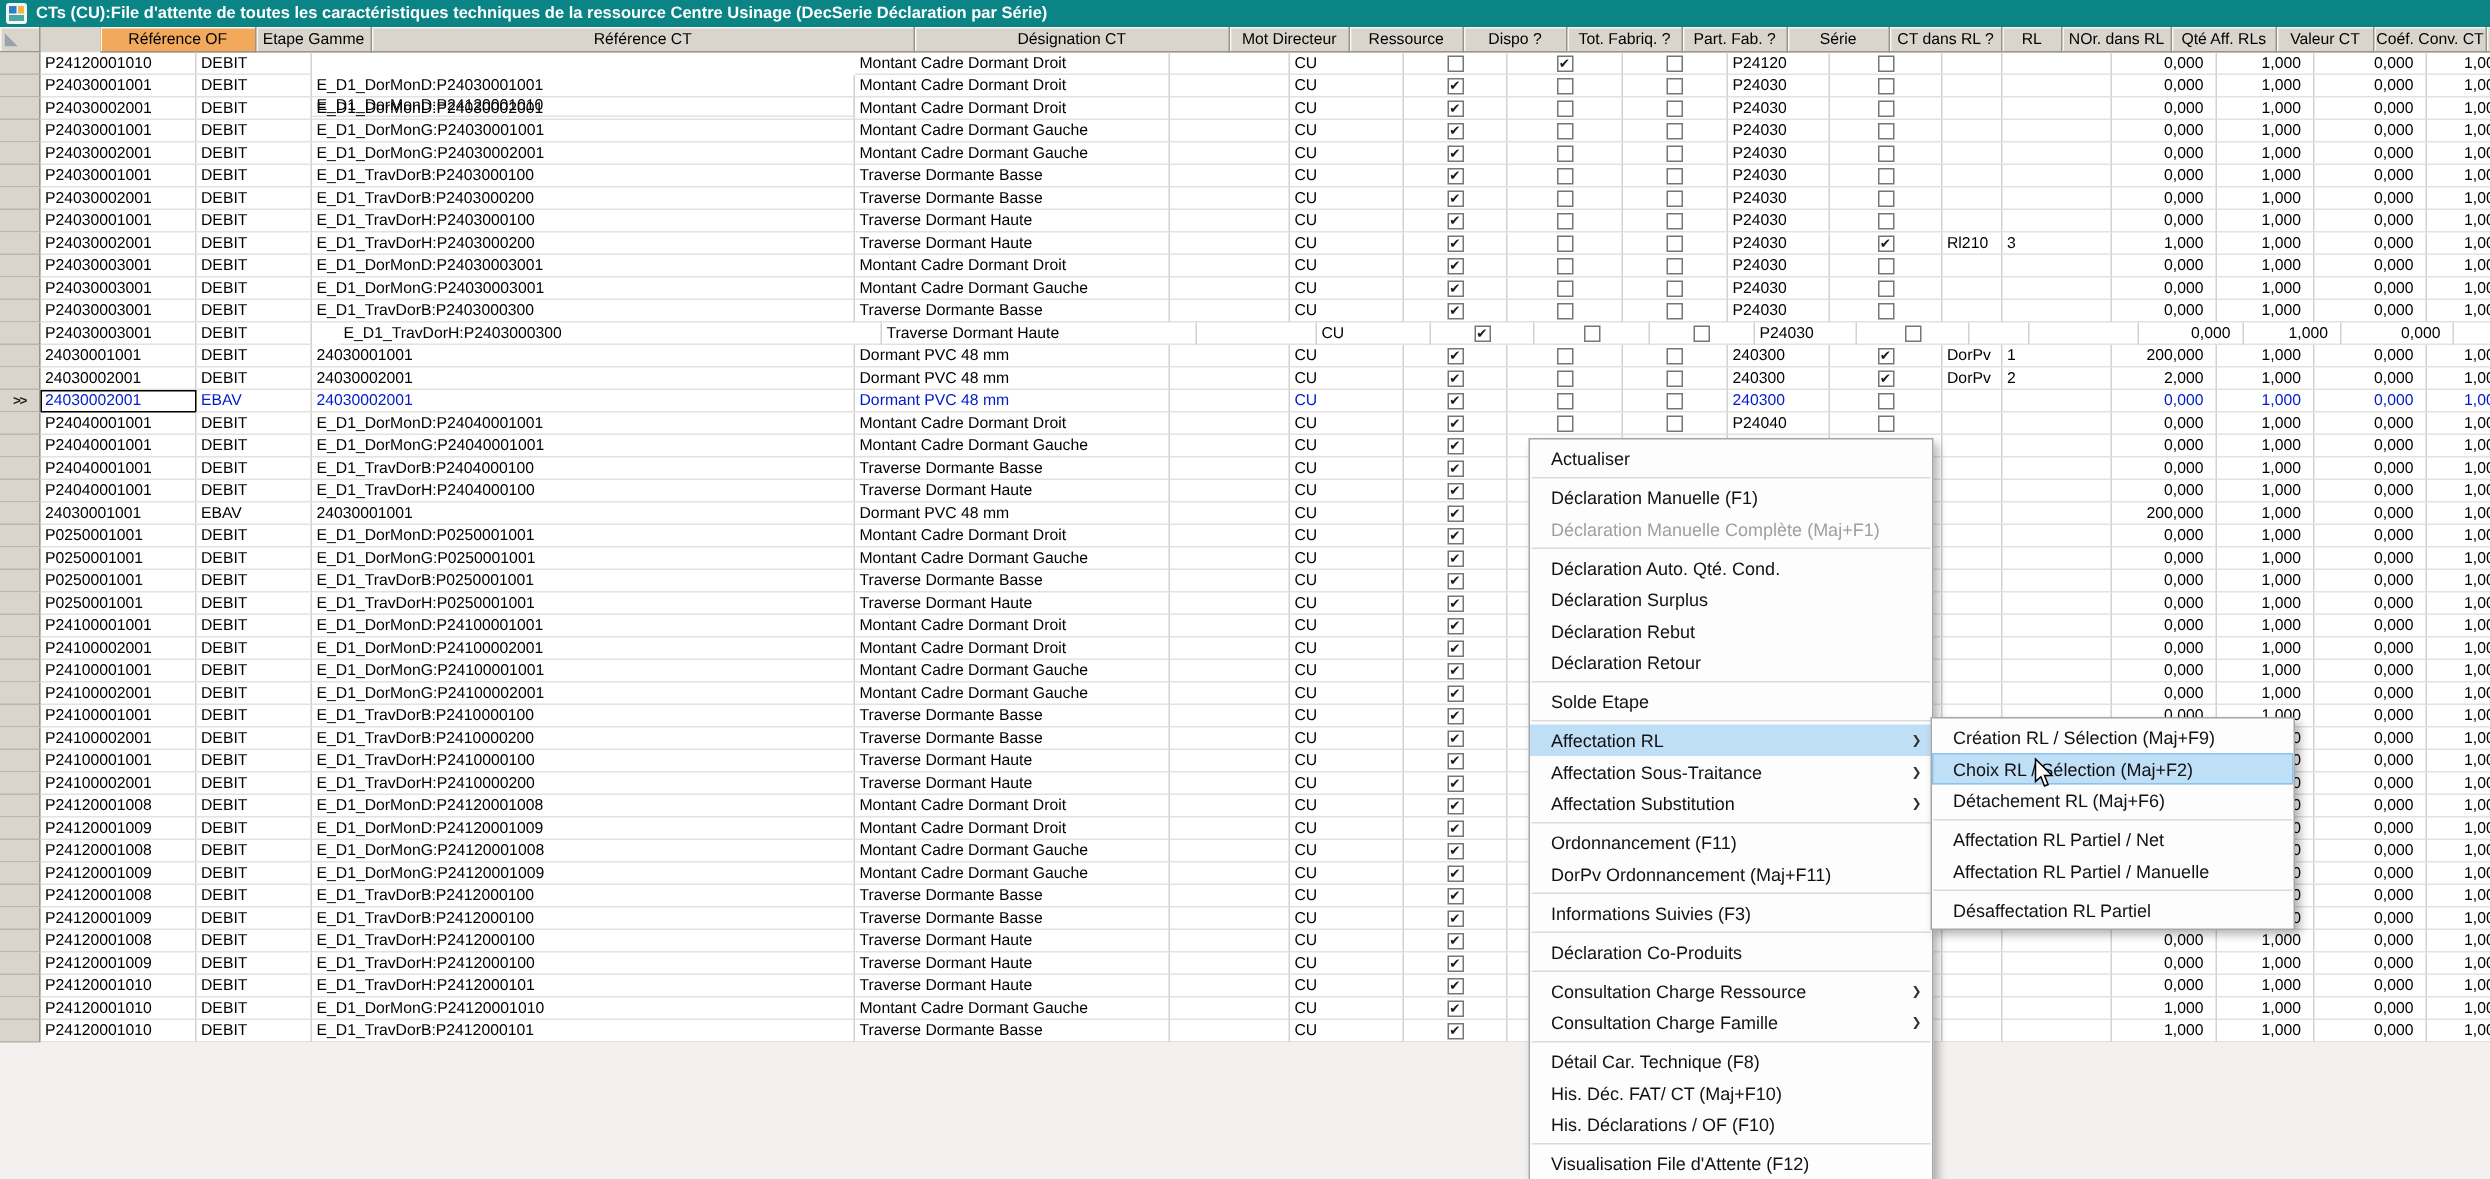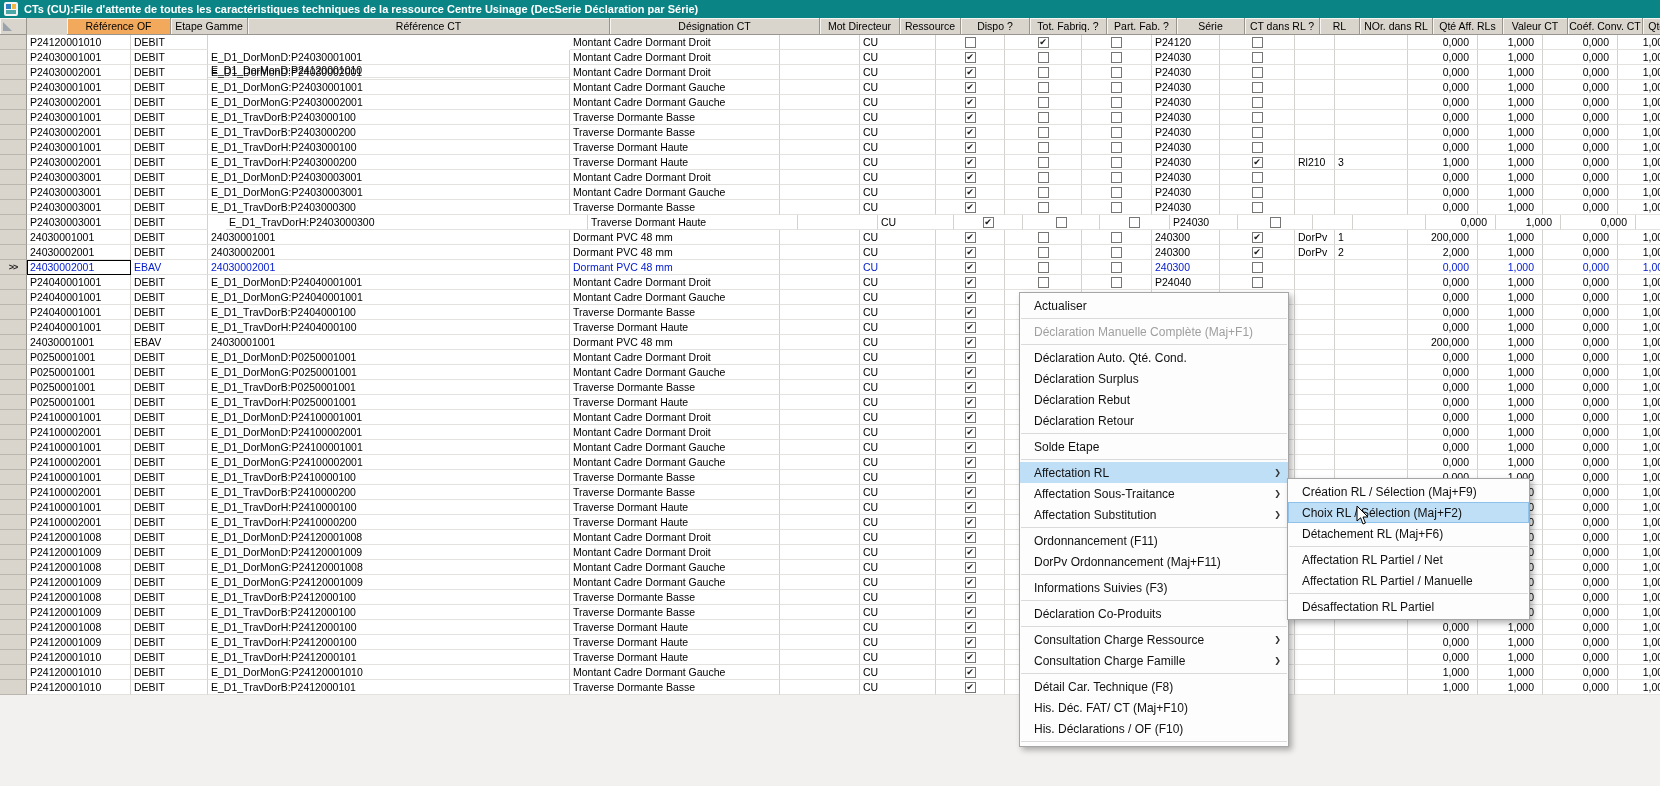--- a/index.html
+++ b/index.html
@@ -76,21 +76,21 @@
       <div class="corner">
         <svg width="9" height="9" viewBox="0 0 9 9">
           <polygon points="0,0 0,9 9,9" fill="#9aa2ac"></polygon>
         </svg>
       </div>
     <div class="hcell hsel" style="width: 104px; margin-left: 40px;">Référence OF</div>
         <div class="hcell" style="width: 77px;">Etape Gamme</div>
         <div class="hcell" style="width: 362px;">Référence CT</div>
         <div class="hcell" style="width: 210px;">Désignation CT</div>
         <div class="hcell" style="width: 80px;">Mot Directeur</div>
-        <div class="hcell" style="width: 61px;">Ressource</div>
+        <div class="hcell" style="width: 76px;">Ressource</div>
         <div class="hcell" style="width: 69px;">Dispo ?</div>
         <div class="hcell" style="width: 77px;">Tot. Fabriq. ?</div>
         <div class="hcell" style="width: 70px;">Part. Fab. ?</div>
         <div class="hcell" style="width: 68px;">Série</div>
         <div class="hcell" style="width: 75px;">CT dans RL ?</div>
         <div class="hcell" style="width: 40px;">RL</div>
         <div class="hcell" style="width: 73px;">NOr. dans RL</div>
         <div class="hcell" style="width: 70px;">Qté Aff. RLs</div>
         <div class="hcell" style="width: 65px;">Valeur CT</div>
         <div class="hcell" style="width: 75px;">Coéf. Conv. CT</div>
@@ -1330,20 +1330,23 @@
           <div class="cell ar" style="width: 60px;">1,000</div>
         </div>
       </div>
   </div>
 
   <div class="menu" id="context-menu">
       <div class="mitem">
         <span>Actualiser</span>
       </div>
       <div class="msep"></div>
+      <div class="mitem">
+        <span>Déclaration Manuelle (F1)</span>
+      </div>
       <div class="mitem dis">
         <span>Déclaration Manuelle Complète (Maj+F1)</span>
       </div>
       <div class="msep"></div>
       <div class="mitem">
         <span>Déclaration Auto. Qté. Cond.</span>
       </div>
       <div class="mitem">
         <span>Déclaration Surplus</span>
       </div>
@@ -1398,20 +1401,23 @@
       <div class="mitem">
         <span>Détail Car. Technique (F8)</span>
       </div>
       <div class="mitem">
         <span>His. Déc. FAT/ CT (Maj+F10)</span>
       </div>
       <div class="mitem">
         <span>His. Déclarations / OF (F10)</span>
       </div>
       <div class="msep"></div>
+      <div class="mitem">
+        <span>Visualisation File d'Attente (F12)</span>
+      </div>
     </div>
   <div class="menu" id="submenu">
       <div class="mitem">
         <span>Création RL / Sélection (Maj+F9)</span>
       </div>
       <div class="mitem hl">
         <span>Choix RL / Sélection (Maj+F2)</span>
       </div>
       <div class="mitem">
         <span>Détachement RL (Maj+F6)</span>

